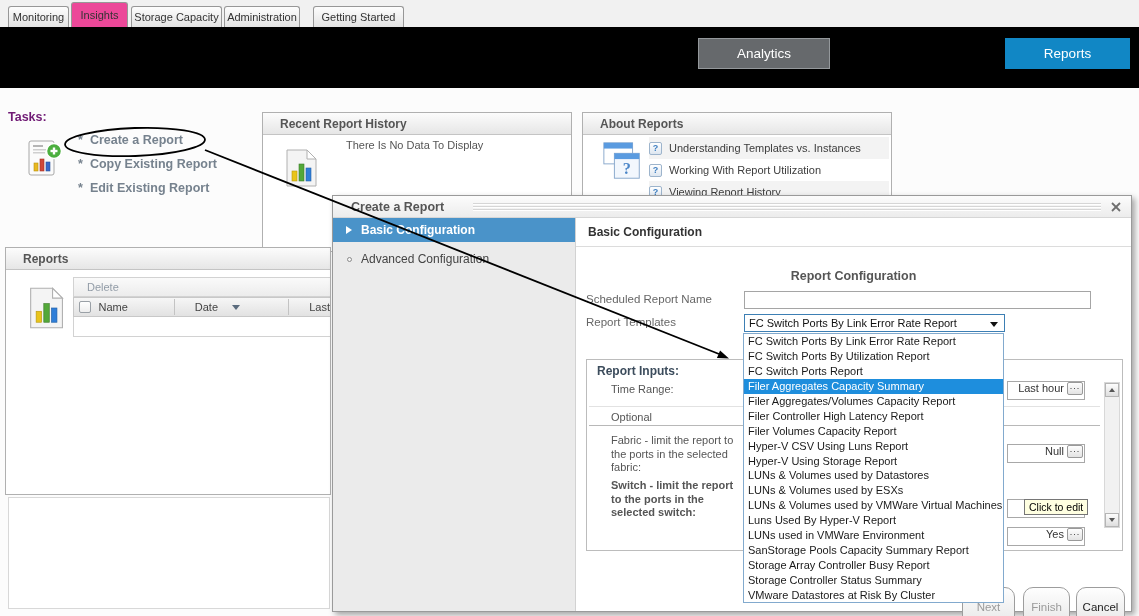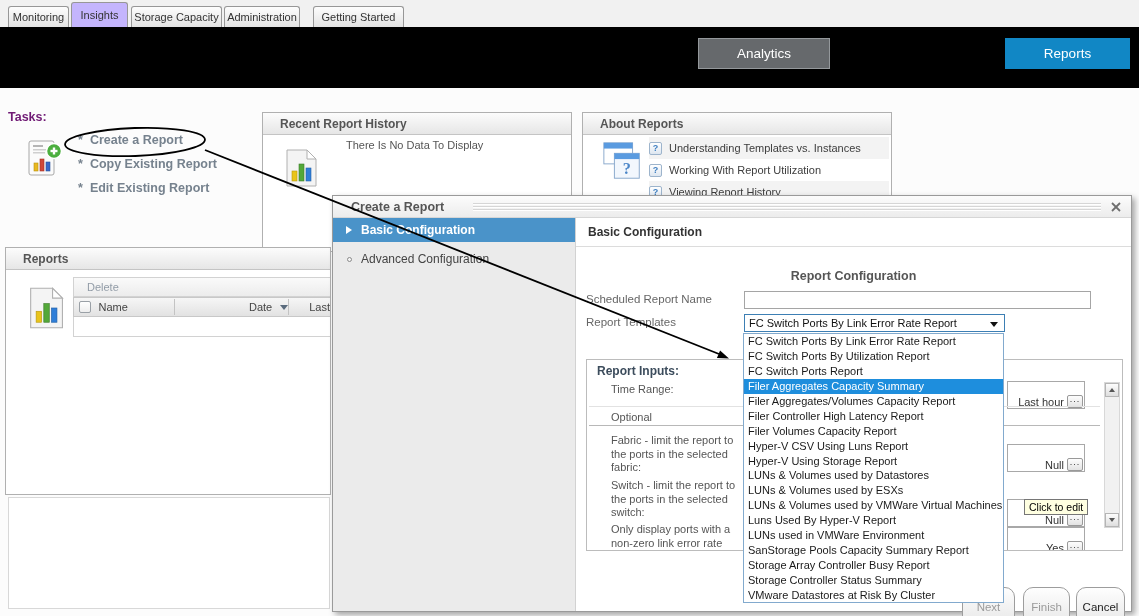--- a/index.html
+++ b/index.html
@@ -5,21 +5,21 @@
   * { box-sizing: border-box; margin: 0; padding: 0; }
   body { font-family: "Liberation Sans", sans-serif; background:#fff; }
   .screen { position:relative; width:1139px; height:616px; background:#fcfcfc; overflow:hidden; }
 
   
   .tabbar { position:absolute; top:0; left:0; width:100%; height:27px; background:#f1f1f1; }
   .tab { position:absolute; top:6px; height:21px; background:linear-gradient(#fdfdfd,#e3e3e3);
          border:1px solid #979797; border-bottom:none; border-radius:3px 3px 0 0;
          font-size:11px; color:#333; display:flex; align-items:center; justify-content:center;
          white-space:nowrap; cursor:pointer; }
-  .tab.active { top:2px; height:25px; background:#c4b5fd; z-index:2; }
+  .tab.active { top:2px; height:25px; background:#ec4899; z-index:2; }
 
   
   .blackbar { position:absolute; top:27px; left:0; width:100%; height:61px; background:#000; }
   .bb-btn { position:absolute; top:11px; height:31px; display:flex; align-items:center; justify-content:center;
             color:#fff; font-size:13.5px; cursor:pointer; }
   .bb-gray { background:#66696c; border:1px solid #94989b; }
   .bb-blue { background:#1187c5; border:1px solid #1187c5; }
 
   
   .tasks-heading { position:absolute; left:8px; top:110px; font-size:12.5px; font-weight:bold; color:#701a75; }
@@ -49,21 +49,21 @@
   .rep-toolbar { position:absolute; left:67px; top:29px; width:258px; height:20px;
                  background:linear-gradient(#fafafa,#ececec); border:1px solid #d2d2d2;
                  display:flex; align-items:center; padding-left:13px; font-size:11px; color:#93X; color:#929ca7; cursor:pointer; }
   .rep-head { position:absolute; left:67px; top:49px; width:258px; height:20px;
               background:linear-gradient(#f6f6f6,#e2e2e2); border:1px solid #c8c8c8;
               display:flex; align-items:center; font-size:11px; color:#444; }
   .rep-checkbox { width:12px; height:12px; border:1px solid #9aa0a6; border-radius:2px;
                   background:linear-gradient(#fff,#eee); margin:0 8px 0 5px; cursor:pointer; }
   .rep-col-name { width:79px; cursor:pointer; }
   .col-sep { width:1px; height:16px; background:#c3c3c3; }
-  .rep-col-date { width:118px; padding-left:20px; display:flex; align-items:center; gap:8px; cursor:pointer;justify-content:flex-end; }
+  .rep-col-date { width:118px; padding-left:20px; display:flex; align-items:center; gap:14px; cursor:pointer; }
   .sort-desc { width:0; height:0; border-left:4px solid transparent; border-right:4px solid transparent; border-top:5px solid #5a6b7d; }
   .rep-col-last { padding-left:20px; cursor:pointer; }
   .rep-empty-row { position:absolute; left:67px; top:69px; width:258px; height:20px; background:#fff;
                    border:1px solid #d2d2d2; border-top:none; }
 
   
   .dialog { position:absolute; left:332px; top:195px; width:800px; height:417px; background:#fff;
             border:1px solid #9a9a9a; box-shadow:3px 3px 6px rgba(0,0,0,0.35); z-index:10; }
   .dlg-titlebar { position:absolute; left:0; top:0; width:798px; height:22px;
                   background:linear-gradient(#fcfcfc,#ececec); border-bottom:1px solid #d6d6d6; }
@@ -95,22 +95,22 @@
             background:#fff; font-size:11px; color:#111; display:flex; align-items:center; padding-left:4px; cursor:pointer; }
   .caret { position:absolute; right:6px; top:7px; width:0; height:0;
            border-left:4px solid transparent; border-right:4px solid transparent; border-top:5px solid #111; }
 
   
   .inputs-box { position:absolute; left:10px; top:141px; width:537px; height:192px; border:1px solid #bcbcbc; overflow:hidden; }
   .ib-heading { position:absolute; left:10px; top:4px; font-size:12px; font-weight:bold; color:#3c4c5c; }
   .ib-label { position:absolute; left:24px; font-size:11px; color:#555; line-height:13.5px; width:132px; }
   .ib-sep1 { position:absolute; left:2px; right:22px; top:46px; height:1px; background:#e2e2e2; }
   .ib-sep2 { position:absolute; left:2px; right:22px; top:65px; height:1px; background:#b8b8b8; }
-  .ib-field { position:absolute; right:37px; width:78px; height:28px; border:1px solid #a8a8a8; background:#fff;
-              display:flex; align-items:flex-end; justify-content:flex-end; font-size:11px; color:#333; padding-right:1px; }
+  .ib-field { position:absolute; right:37px; width:78px; height:19px; border:1px solid #a8a8a8; background:#fff;
+              display:flex; align-items:flex-start; justify-content:flex-end; font-size:11px; color:#333; padding-right:1px; }
   .dots-btn { width:16px; height:13px; margin-left:3px; border:1px solid #999; border-radius:2px;
               background:linear-gradient(#fdfdfd,#e3e3e3); font-size:9px; line-height:7px; text-align:center;
               color:#333; cursor:pointer; letter-spacing:1px; }
   .ib-scroll { position:absolute; right:2px; top:22px; width:16px; height:146px; background:#f1f1f1; border:1px solid #d8d8d8; }
   .scr-btn { position:absolute; left:0; width:14px; height:14px; background:linear-gradient(#fdfdfd,#dedede);
              border:1px solid #b5b5b5; display:flex; align-items:center; justify-content:center; cursor:pointer; }
   .scr-up { top:0; } .scr-down { bottom:0; }
   .tri-up { width:0; height:0; border-left:3px solid transparent; border-right:3px solid transparent; border-bottom:4px solid #555; }
   .tri-down { width:0; height:0; border-left:3px solid transparent; border-right:3px solid transparent; border-top:4px solid #555; }
 
@@ -284,26 +284,25 @@
           <span class="dots-btn">...</span>
         </div>
         <div class="ib-sep1"></div>
         <div class="ib-label" style="top:51px;">Optional</div>
         <div class="ib-sep2"></div>
         <div class="ib-label" style="top:74px;">Fabric - limit the report to the ports in the selected fabric:</div>
         <div class="ib-field" style="top:84px;">
           <span>Null</span>
           <span class="dots-btn">...</span>
         </div>
-        <div class="ib-label" style="top:119px;">Switch - limit the report to the ports in the selected switch:</div>
+        <div class="ib-label" style="top:119px;font-weight:bold;">Switch - limit the report to the ports in the selected switch:</div>
         <div class="ib-field" style="top:139px;">
           <span>Null</span>
           <span class="dots-btn">...</span>
         </div>
-        <div class="ib-label" style="top:163px;width:142px;">Only display ports with a non-zero link error rate</div>
         <div class="ib-field" style="top:167px;">
           <span>Yes</span>
           <span class="dots-btn">...</span>
         </div>
         <div class="ib-scroll">
           <span class="scr-btn scr-up">
               <span class="tri-up"></span>
             </span>
           <span class="scr-btn scr-down">
               <span class="tri-down"></span>

